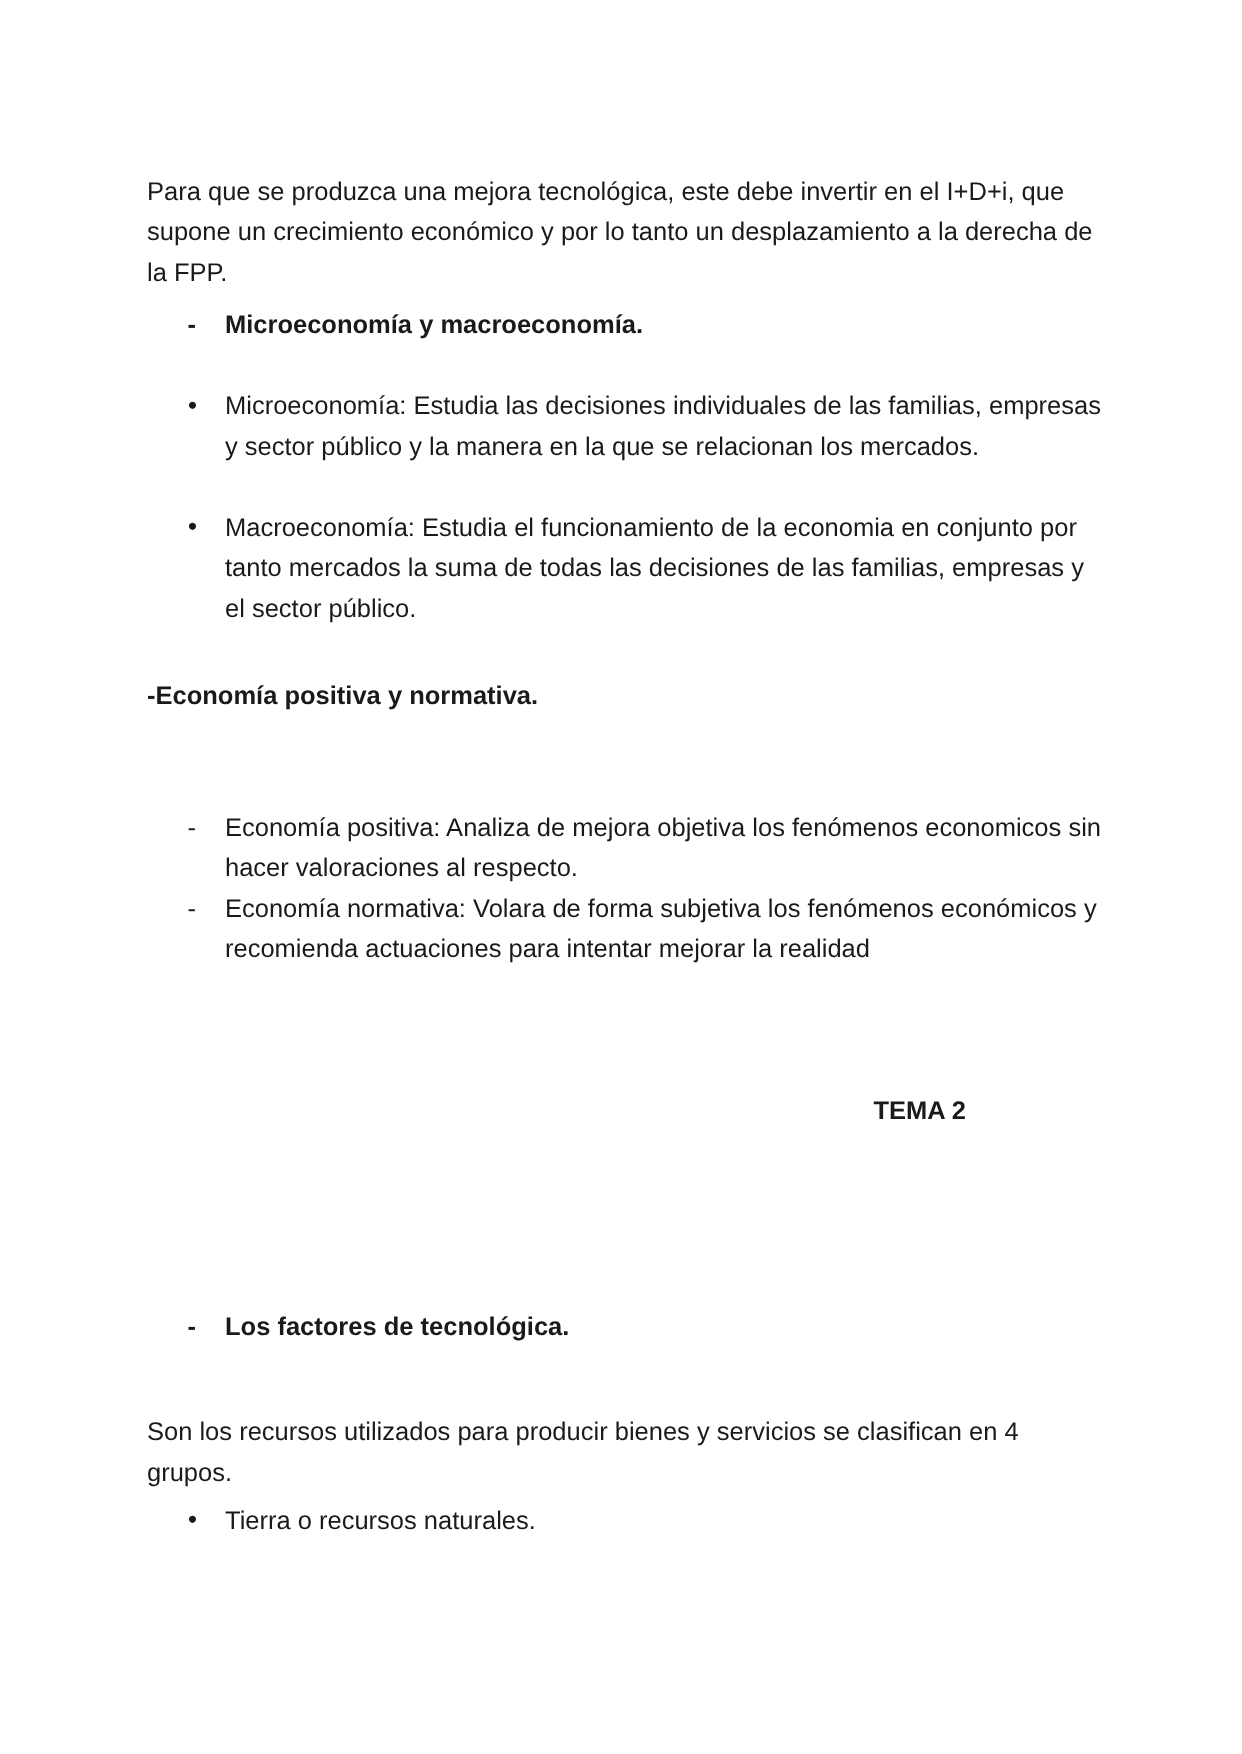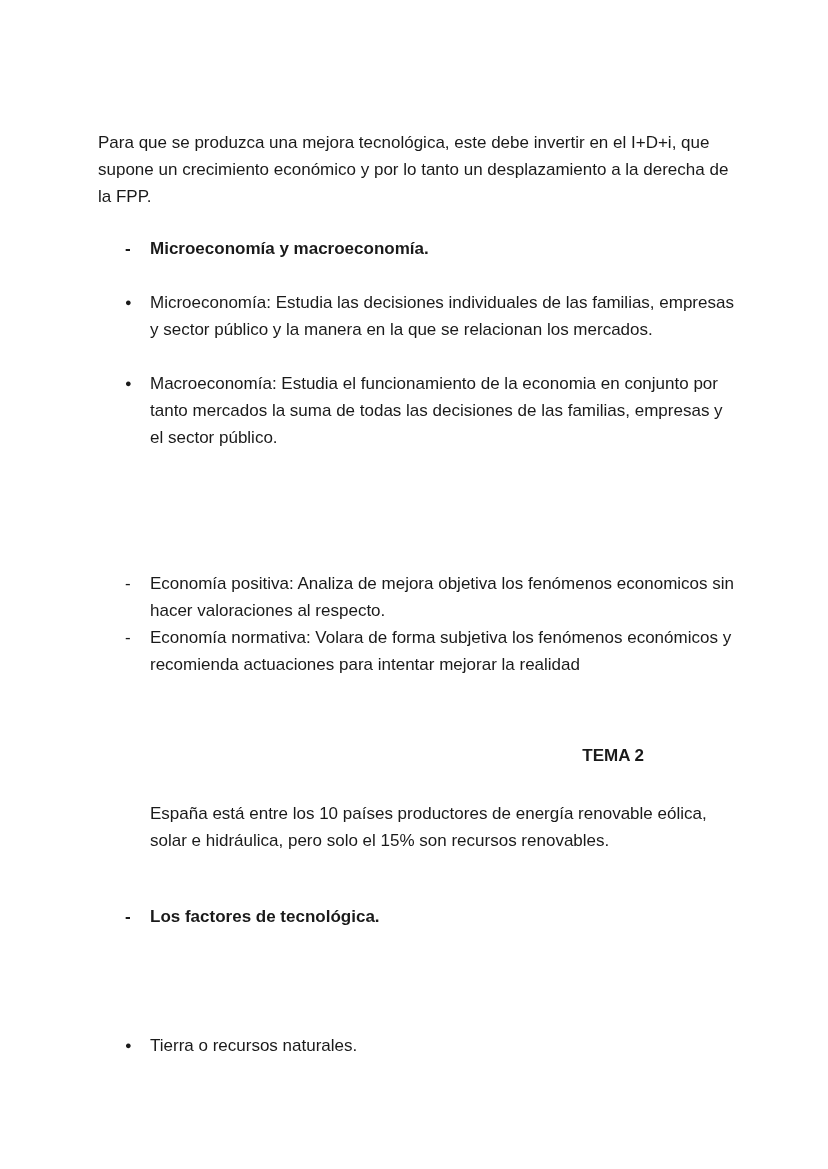--- a/index.html
+++ b/index.html
@@ -15,21 +15,20 @@
     font-family: "Liberation Sans", "DejaVu Sans", sans-serif;
     font-size: 17px;
     line-height: 27px;
     color: #1a1a1a;
     overflow: hidden;
   }
   .blk {
     position: absolute;
     left: 98px;
     width: 640px;
-    margin-top: 32px;
   }
   .bold { font-weight: bold; }
   
   .li {
     display: flex;
     left: 98px;
     width: 636px;
   }
   .li .marker {
     flex: none;
@@ -69,40 +68,41 @@
   <div class="blk li" style="top:257px;">
     <span class="marker bullet-glyph">●</span>
     <span class="txt">Microeconomía: Estudia las decisiones individuales de las familias, empresas y sector público y la manera en la que se relacionan los mercados.</span>
   </div>
 
   <div class="blk li" style="top:338px;">
     <span class="marker bullet-glyph">●</span>
     <span class="txt">Macroeconomía: Estudia el funcionamiento de la economia en conjunto por tanto mercados la suma de todas las decisiones de las familias, empresas y el sector público.</span>
   </div>
 
+  <p class="blk bold" style="top:433px;">-Economía positiva y normativa.</p>
 
 
   <div class="blk li" style="top:538px;">
     <span class="marker">-</span>
     <span class="txt">Economía positiva: Analiza de mejora objetiva los fenómenos economicos sin hacer valoraciones al respecto.</span>
   </div>
 
   <div class="blk li" style="top:592px;">
     <span class="marker">-</span>
     <span class="txt">Economía normativa: Volara de forma subjetiva los fenómenos económicos y recomienda actuaciones para intentar mejorar la realidad</span>
   </div>
 
   <p class="blk bold centered" style="top:710px;">TEMA 2</p>
 
-  <p class="blk indented" style="top:768px;">España está entre los 10 países productores de energía renovable eólica, solar e hidráulica, pero solo el 15% son recursos renovables.</p>
 
   <div class="blk li bold" style="top:871px;">
     <span class="marker">-</span>
     <span class="txt">Los factores de tecnológica.</span>
   </div>
 
+  <p class="blk" style="top:924px;">Son los recursos utilizados para producir bienes y servicios se clasifican en 4 grupos.</p>
 
   <div class="blk li" style="top:1000px;">
     <span class="marker bullet-glyph">●</span>
     <span class="txt">Tierra o recursos naturales.</span>
   </div>
 
 </div>
 
 </body></html>

